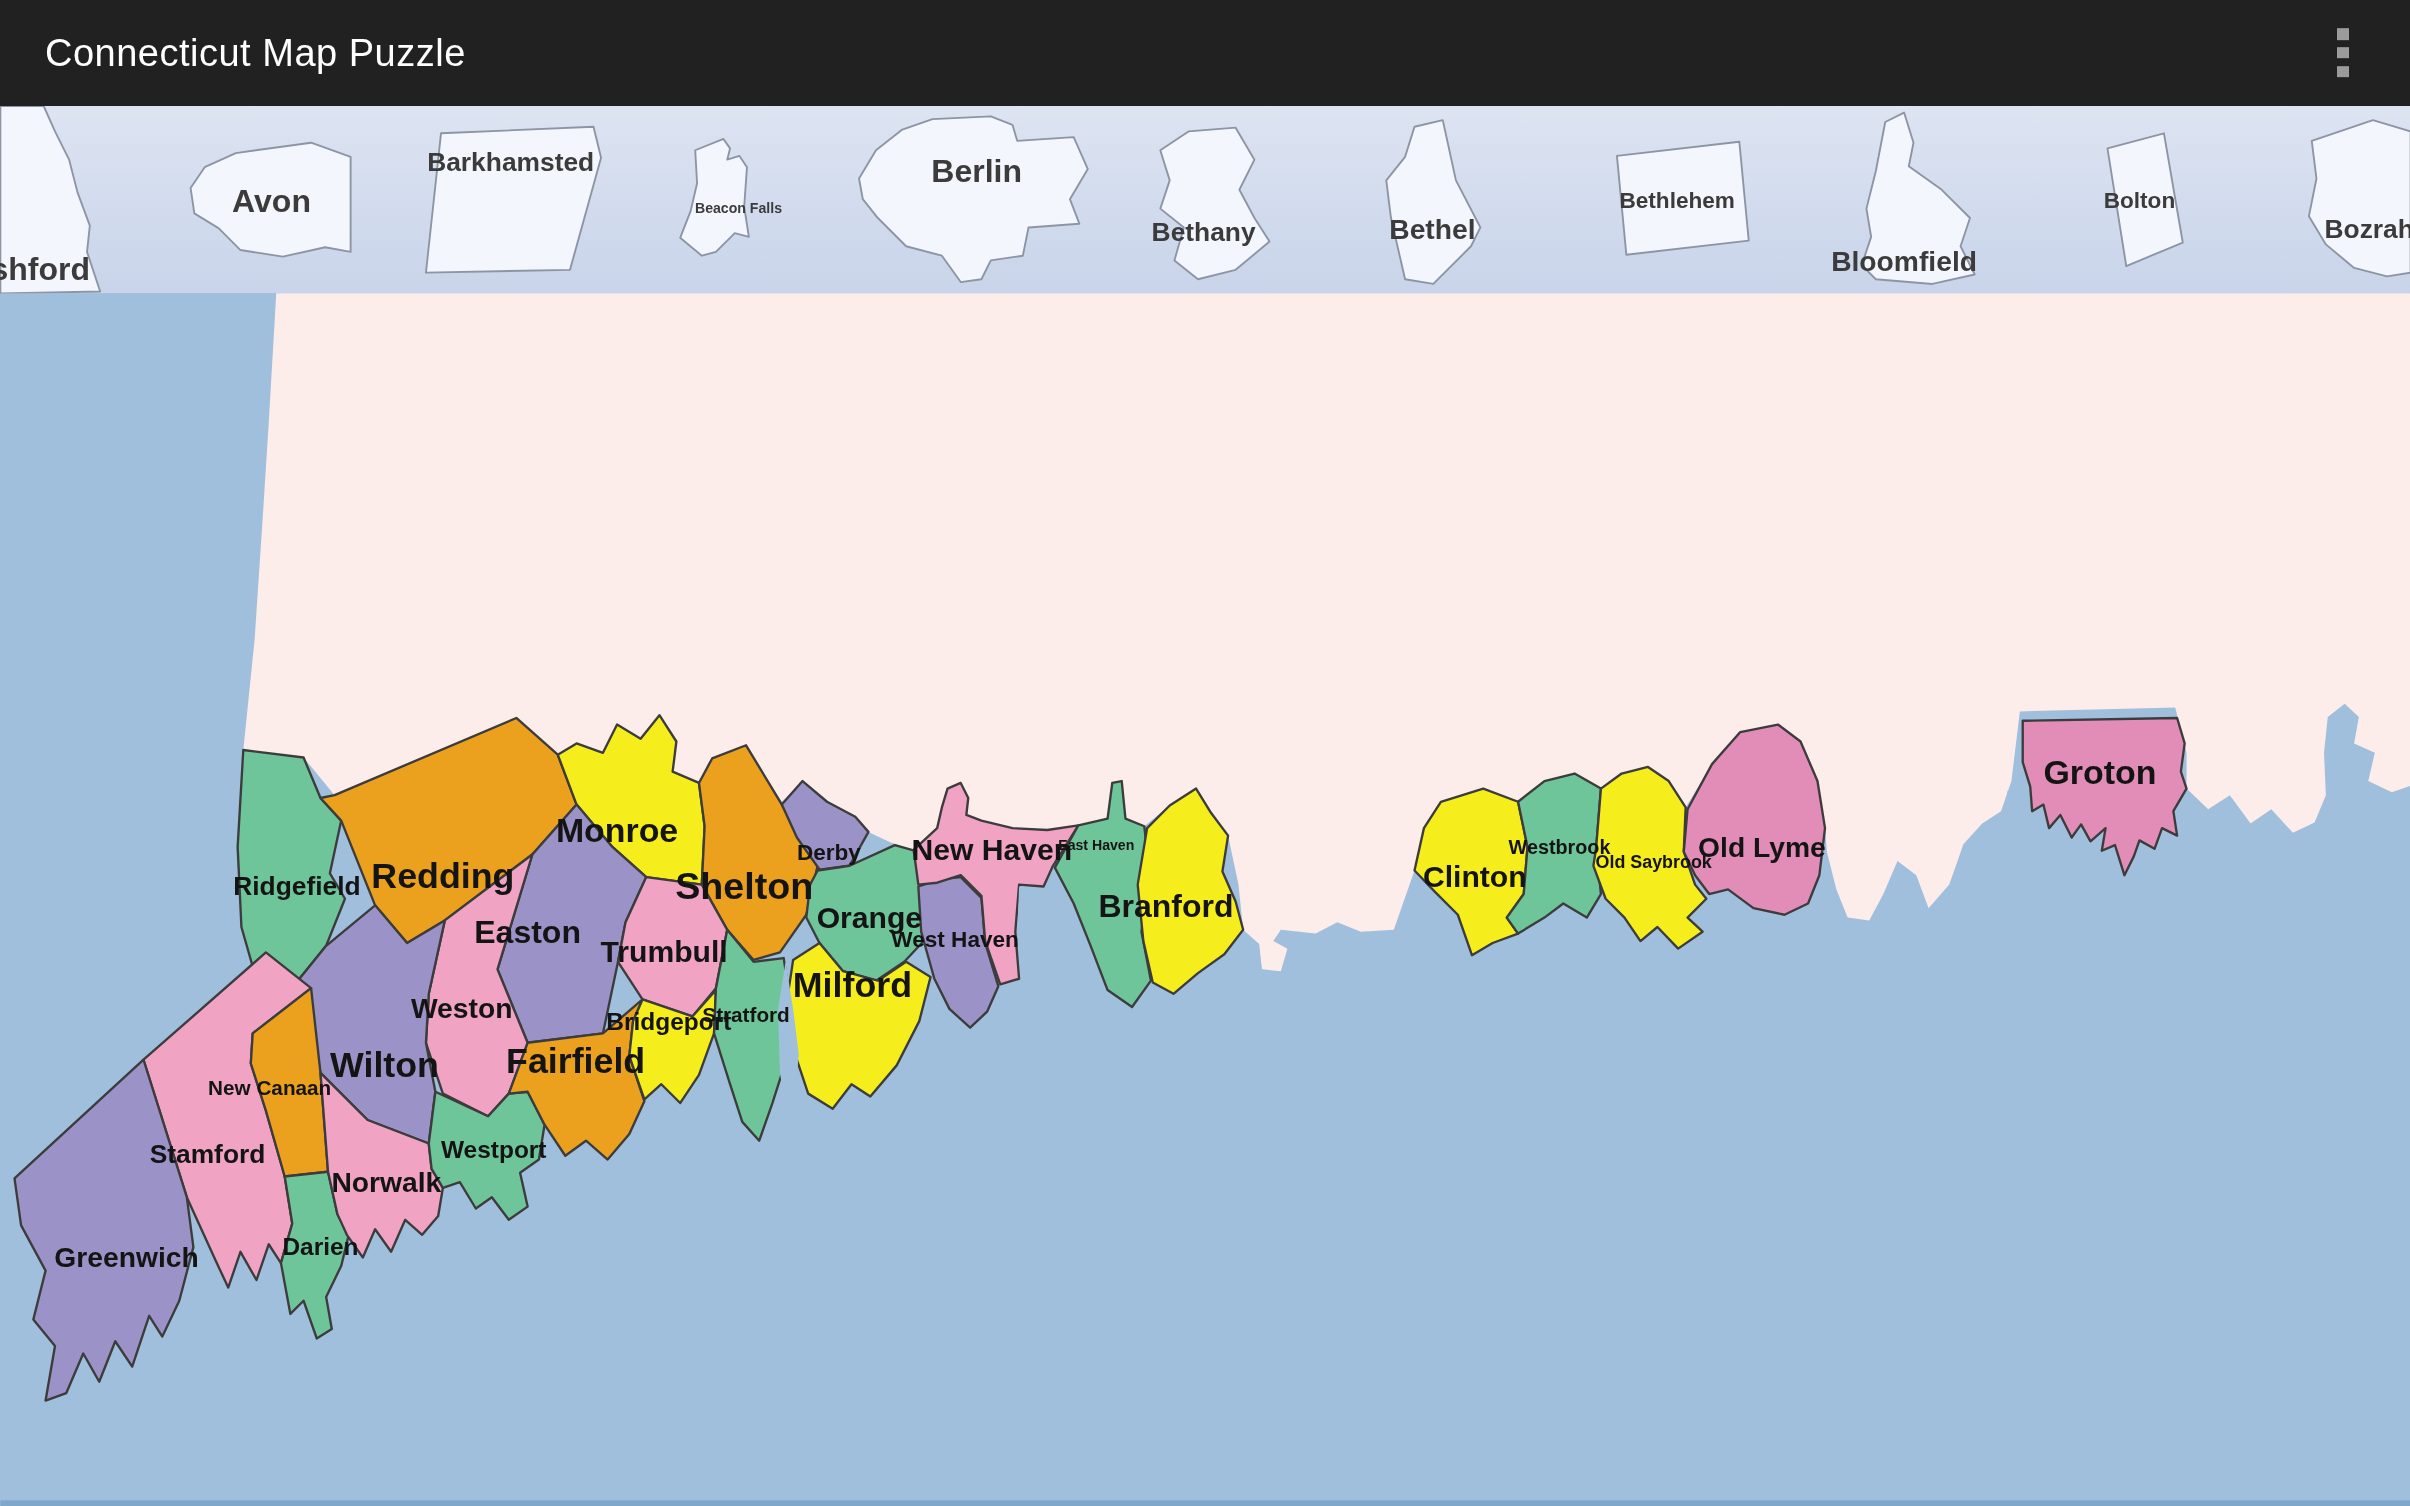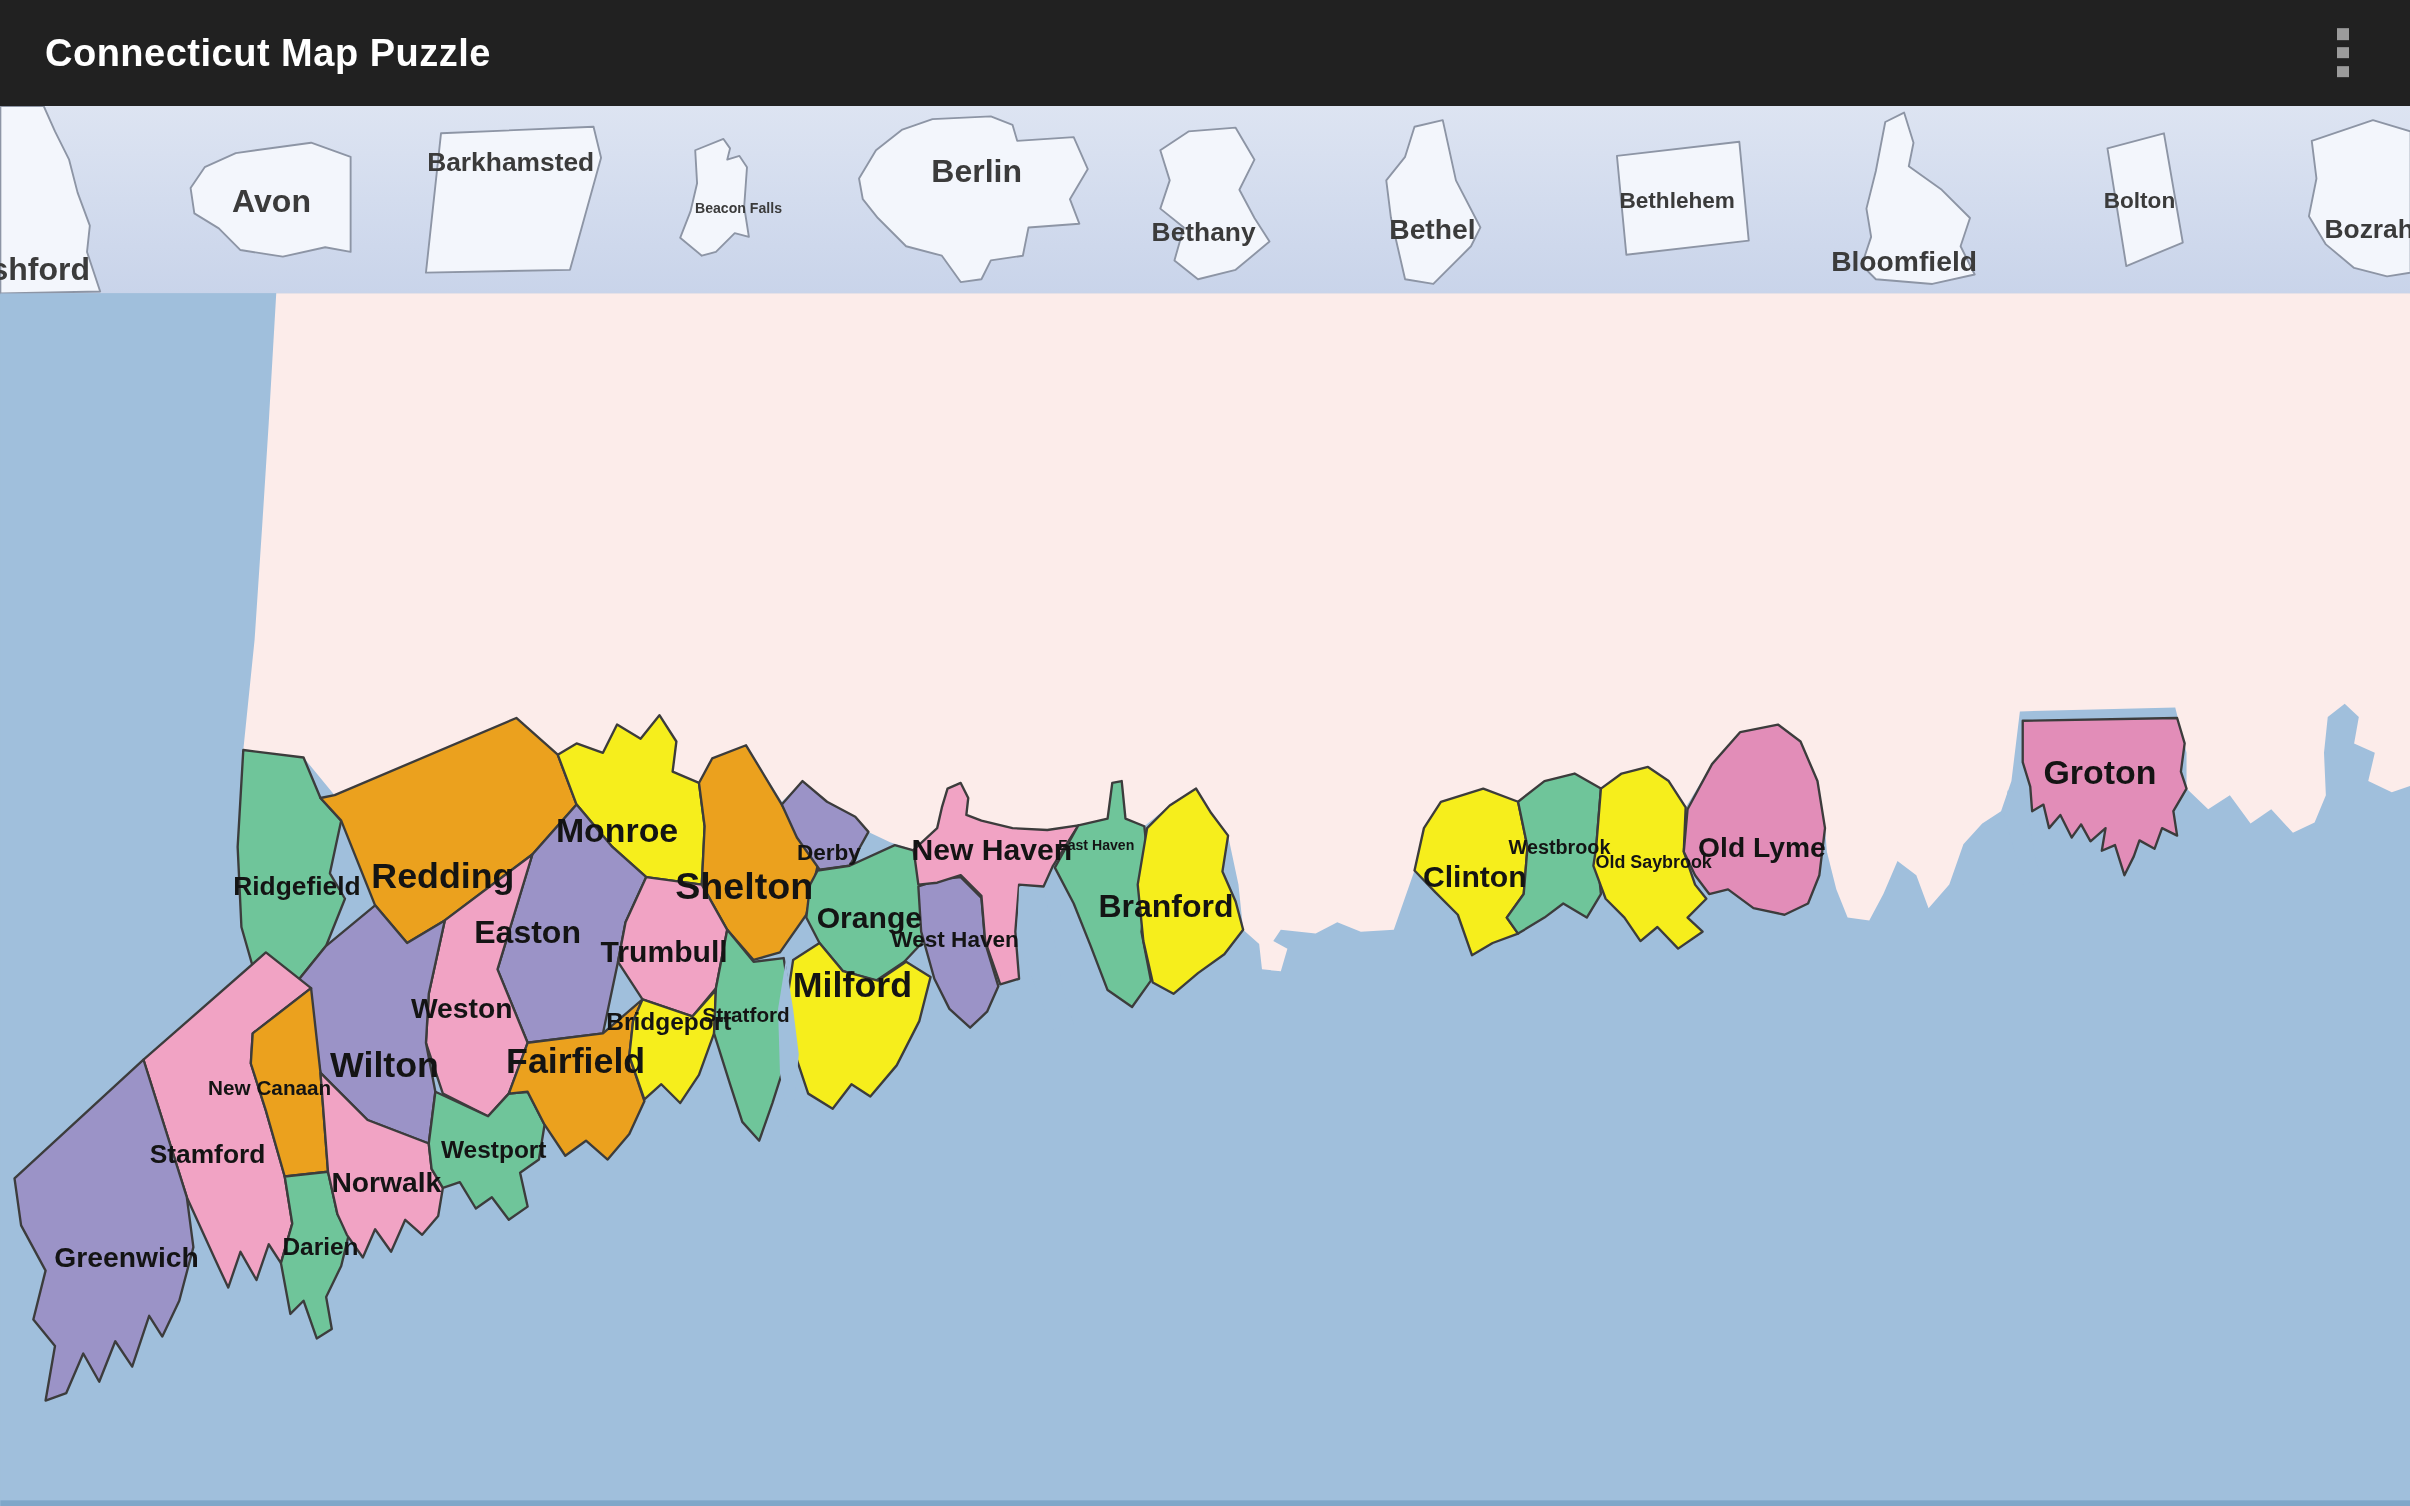--- a/index.html
+++ b/index.html
@@ -1,21 +1,21 @@
 <!DOCTYPE html>
 <html style="font-size:15px"><head>
 <meta charset="utf-8">
 <style>
   html,body{margin:0;padding:0;background:#000;}
   .screen{position:relative;width:2411px;height:1507px;overflow:hidden;
           font-family:"Liberation Sans",sans-serif;background:#a0bfdc;}
   
   .appbar{position:absolute;top:0;left:0;width:2411px;height:106px;
           background:#212121;display:flex;align-items:center;z-index:5;}
-  .appbar-title{color:#ffffff;font-size:38px;font-weight:700;margin-left:45px;
+  .appbar-title{color:#ffffff;font-size:38px;font-weight:400;margin-left:45px;
                 letter-spacing:0.5px;}
   .menu-icon{position:absolute;right:53px;top:50%;transform:translateY(-50%);
              display:flex;flex-direction:column;gap:7.5px;cursor:pointer;padding:9.4px;}
   .menu-icon span{display:block;width:11.3px;height:11.3px;background:#9b9b9b;}
   
   svg.stage{position:absolute;top:106px;left:0;display:block;}
   .tray-shape{stroke:#8d95a5;stroke-width:2;stroke-linejoin:round;}
   .tray-label{fill:#3b3b3b;font-weight:bold;text-anchor:middle;}
   .town-shape{stroke:#3c3c3c;stroke-width:2.5;stroke-linejoin:round;}
   .town-label{fill:#141414;font-weight:bold;text-anchor:middle;}

